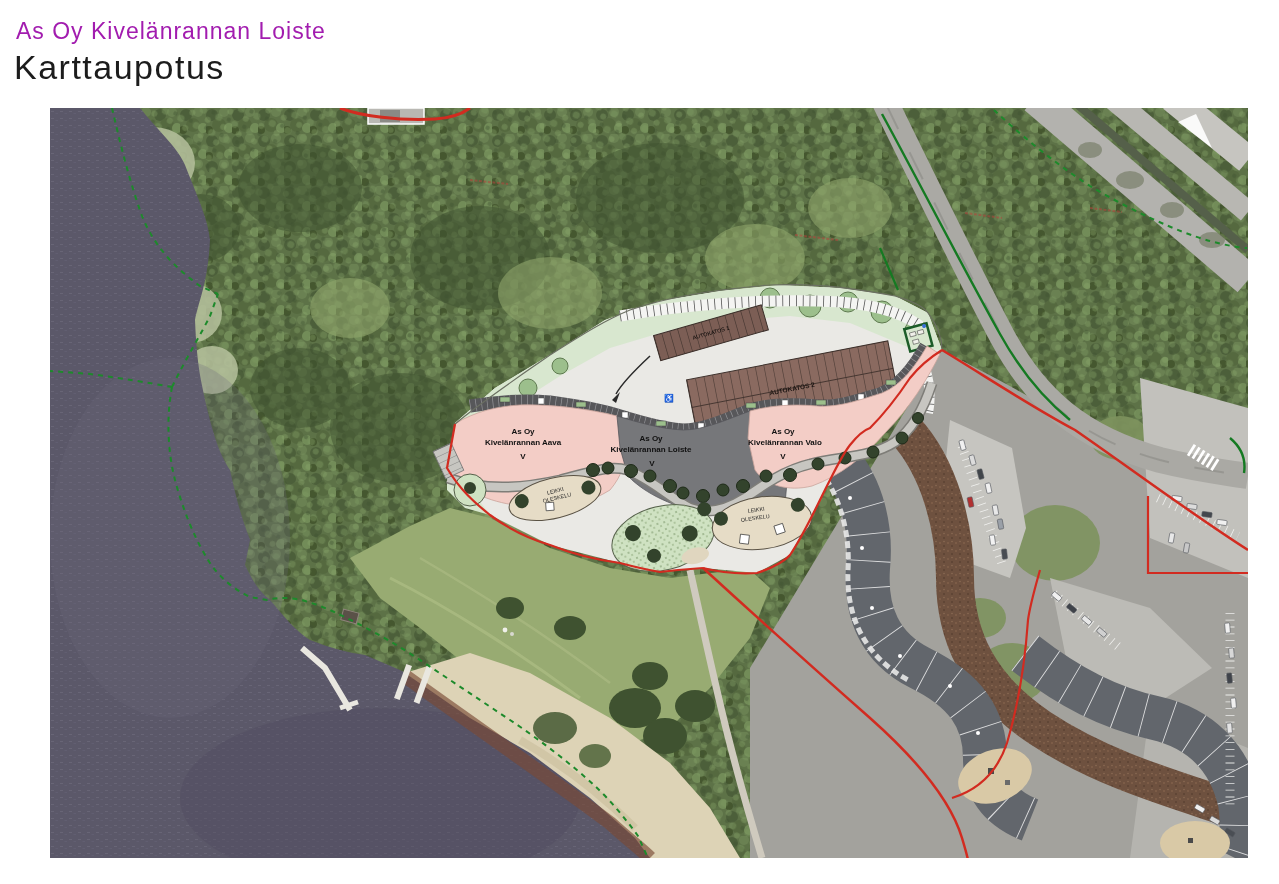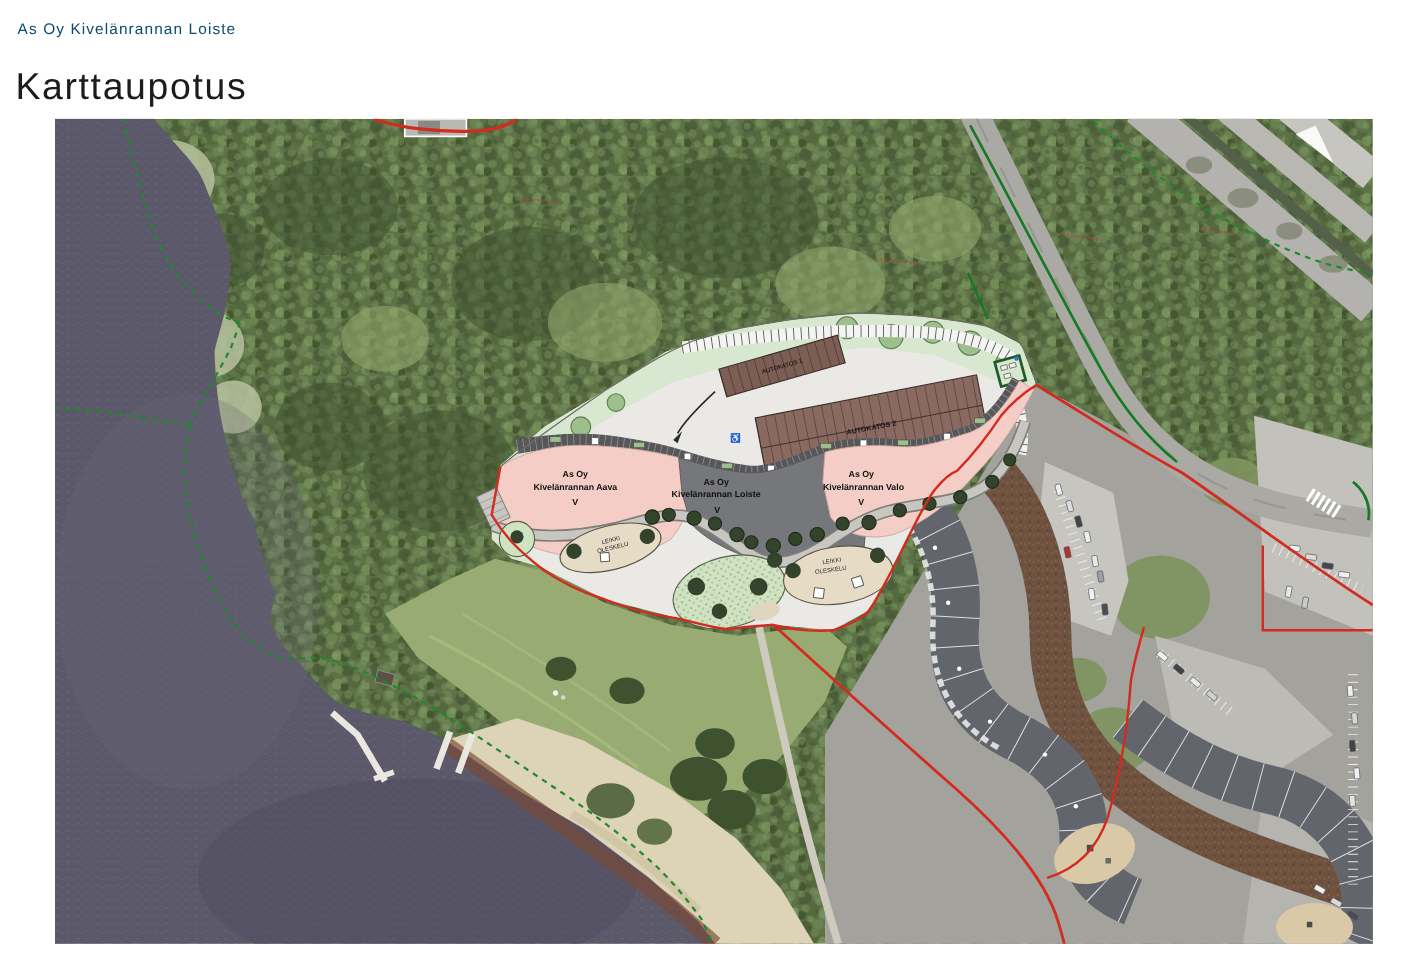--- a/index.html
+++ b/index.html
@@ -1,20 +1,20 @@
 <!DOCTYPE html>
 <html><head>
 <meta charset="utf-8">
 <style>
   html,body{margin:0;padding:0;background:#fff;}
   body{width:1279px;height:884px;position:relative;overflow:hidden;
        font-family:"Liberation Sans",sans-serif;color:#222;}
-  .doc-subtitle{position:absolute;left:16px;top:18px;font-size:14px;font-weight:400;
-       color:#0c4a6e;letter-spacing:1px;}
-  .doc-title{position:absolute;left:14px;top:60px;font-size:34px;font-weight:400;
+  .doc-subtitle{position:absolute;left:16px;top:18px;font-size:23px;font-weight:400;
+       color:#a21caf;letter-spacing:1px;}
+  .doc-title{position:absolute;left:14px;top:48px;font-size:34px;font-weight:400;
        color:#1c1c1c;letter-spacing:1.5px;}
   .map-wrap{position:absolute;left:50px;top:108px;width:1198px;height:750px;}
   svg text{font-family:"Liberation Sans",sans-serif;}
 </style>
 </head>
 <body>
 
 <div class="doc-subtitle">As Oy Kivelänrannan Loiste</div>
 <div class="doc-title">Karttaupotus</div>
 

